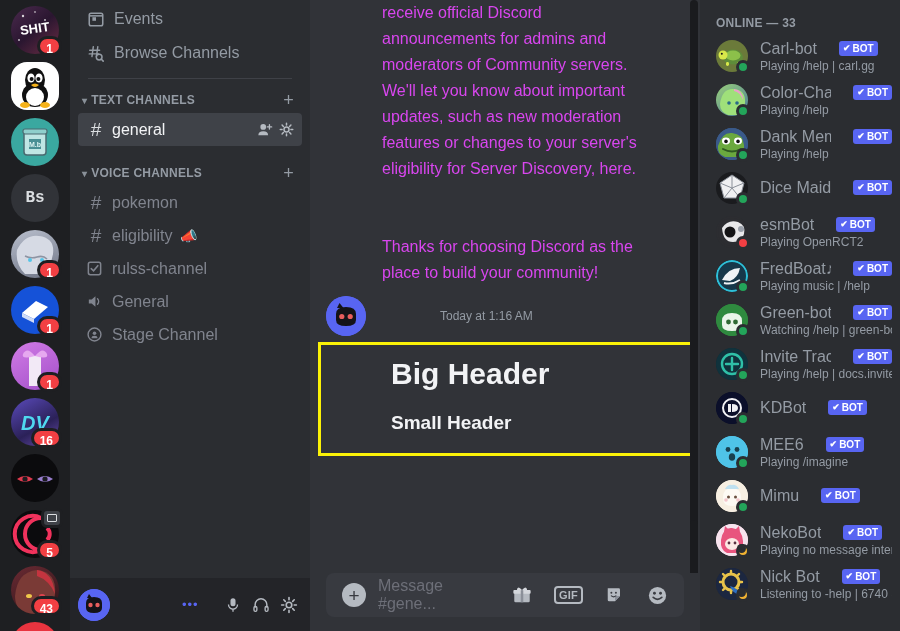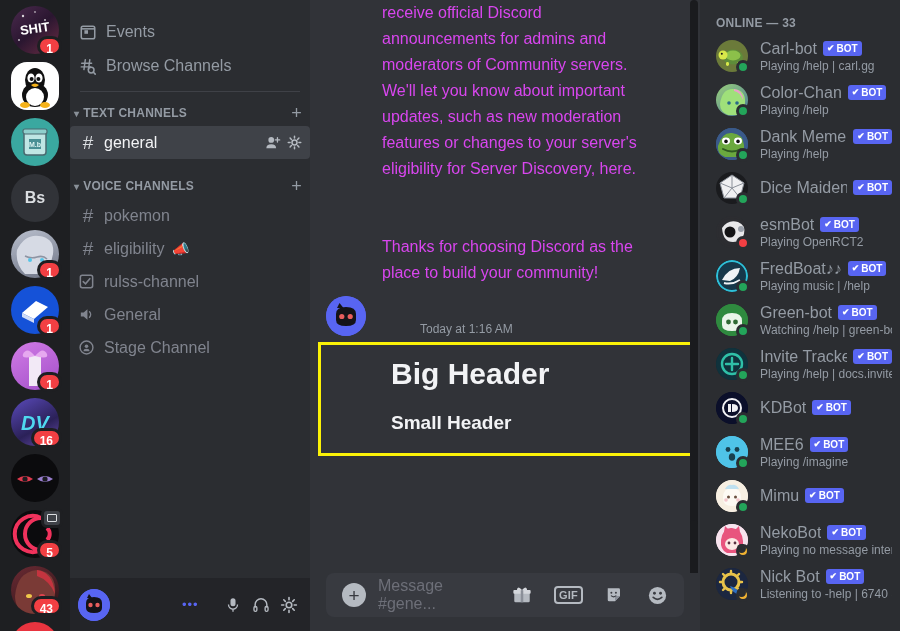--- a/index.html
+++ b/index.html
@@ -39,21 +39,21 @@
     background: #3f4248; border: 3px solid #1e1f22; border-radius: 6px;
     display: flex; align-items: center; justify-content: center;
   }
   .mini-screen i { display:block; width:10px; height:8px; border:1.5px solid #dbdee1; border-radius:1px; }
 
   
   .sidebar {
     width: 240px; flex: 0 0 240px; height: 631px; background: #2b2d31;
     display: flex; flex-direction: column; overflow: hidden;
   }
-  .ch-scroll { flex: 1 1 auto; overflow: hidden; padding: 0 0; padding-top: 2px; margin-top: 13px; }
+  .ch-scroll { flex: 1 1 auto; overflow: hidden; padding: 0 8px; padding-top: 2px; }
   .nav-row {
     display: flex; align-items: center; gap: 8px;
     height: 34px; padding: 0 8px; border-radius: 4px;
     color: #949ba4; font-size: 16px; cursor: pointer;
   }
   .nav-row .ico { width: 20px; height: 20px; flex: 0 0 20px; display:flex; align-items:center; justify-content:center; }
   .divider { height: 1px; background: #3f4147; margin: 8px 10px; }
   .cat {
     display: flex; align-items: center; height: 26px;
     padding: 0 4px; color: #949ba4; font-size: 12px; font-weight: 700;
@@ -81,21 +81,21 @@
   .ub-icons { margin-left: auto; display: flex; gap: 10px; color: #b5bac1; padding-right: 4px; }
 
   
   .main { flex: 1 1 auto; height: 631px; background: #313338; display: flex; flex-direction: column; position: relative; overflow:hidden;}
   .msgs { flex: 1 1 auto; position: relative; overflow: hidden; padding: 0 16px; }
   .msg-text {
     color: #d946ef; font-size: 16px; line-height: 26px;
     padding-left: 56px; padding-right: 10px; white-space: pre-wrap;
   }
   .msg-gap { height: 26px; }
-  .msg-head { display: flex; align-items: flex-end; gap: 4px; padding: 10px 0 2px 0; }
+  .msg-head { display: flex; align-items: center; gap: 24px; padding: 10px 0 2px 0; }
   .av {
     width: 40px; height: 40px; border-radius: 50%; background: #5865f2;
     flex: 0 0 40px; display: flex; align-items: center; justify-content: center; overflow:hidden;
   }
   .ts { color: #949ba4; font-size: 12px; margin-left: 50px; }
   .hl-box { border: 3px solid #fbf207; margin: 4px 0 0 -8px; width: 378px; padding: 14px 0 18px 0; }
   .h1 { color: #f2f3f5; font-size: 30px; font-weight: 700; padding: 0 0 0 70px; line-height: 30px; }
   .h2 { color: #f2f3f5; font-size: 19px; font-weight: 700; padding: 22px 0 0 70px; line-height: 24px; }
 
   .composer-wrap { padding: 0 16px 14px 16px; background:#313338; }
@@ -137,21 +137,21 @@
     border-radius: 50%; border: 3px solid #2b2d31;
   }
   .status.online { background: #23a55a; }
   .status.dnd { background: #f23f43; }
   .status.idle { background: #f0b232; border-radius: 50%; }
   .status.idle::after {
     content: ""; position: absolute; left: -2px; top: -3px;
     width: 9px; height: 9px; border-radius: 50%; background: #2b2d31;
   }
   .m-txt { min-width: 0; flex: 1 1 auto; overflow: hidden; }
-  .m-name-line { display: flex; align-items: center; gap: 6px; white-space: nowrap; text-align: center; }
+  .m-name-line { display: flex; align-items: center; gap: 22px; white-space: nowrap; text-align: center; }
   .m-name { color: #949ba4; font-size: 16px; overflow: hidden; text-overflow: clip; }
   .bot-tag {
     background: #5865f2; color: #fff; font-size: 10px; font-weight: 600;
     border-radius: 3px; padding: 1px 4px; display: flex; align-items: center; gap: 2px;
     flex: 0 0 auto; line-height: 13px;
   }
   .bot-tag .ck { font-size: 9px; }
   .m-act { color: #949ba4; font-size: 12px; white-space: nowrap; margin-top: 1px; }
   svg { display: block; }
 </style>
@@ -198,21 +198,21 @@
         <svg width="32" height="34" viewBox="0 0 32 34">
           <rect x="5" y="6" width="22" height="24" rx="3" fill="#bfe6e4" stroke="#4a6a70" stroke-width="1.5"></rect>
           <rect x="4" y="4" width="24" height="5" rx="2" fill="#8fcfcc" stroke="#4a6a70" stroke-width="1.2"></rect>
           <rect x="10" y="14" width="12" height="10" fill="#4a8f94"></rect>
           <text x="16" y="22" font-size="7" fill="#dff5f3" text-anchor="middle" font-family="Liberation Sans, sans-serif">M.b</text>
         </svg>
       </div>
     </div>
 
     <div class="srv-wrap">
-      <div class="srv" style="background:#313338;">
+      <div class="srv" style="background:#313338;font-family:Liberation Mono, monospace;">
         <span>Bs</span>
       </div>
     </div>
 
     <div class="srv-wrap">
       <div class="srv" style="background:linear-gradient(160deg,#b9bfcd,#6d7384);">
         <svg width="48" height="48" viewBox="0 0 48 48">
             <path d="M6 20 q8 -16 22 -14 q16 2 14 18 q-2 12 -10 20 H14 q-10 -10 -8 -24z" fill="#d6dae4"></path>
             <path d="M14 26 q6 3 12 1 q6 -2 10 2" stroke="#8e94a3" stroke-width="1.6" fill="none"></path>
             <circle cx="19" cy="30" r="2" fill="#54c4e8"></circle>

